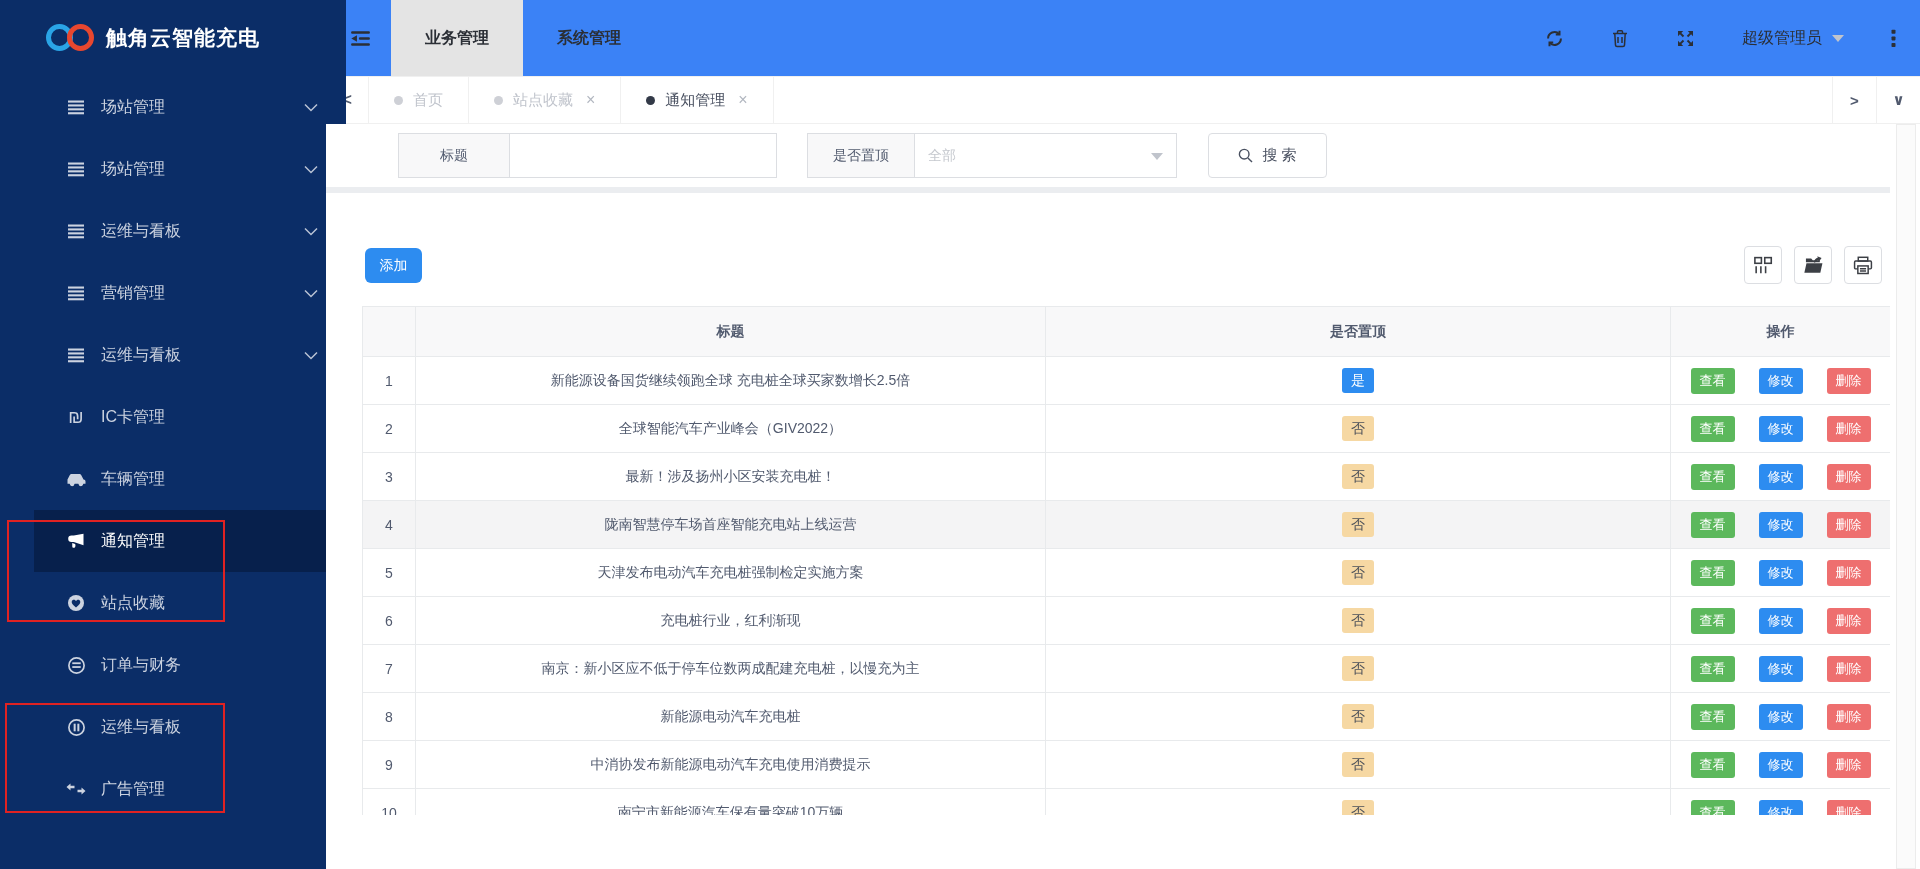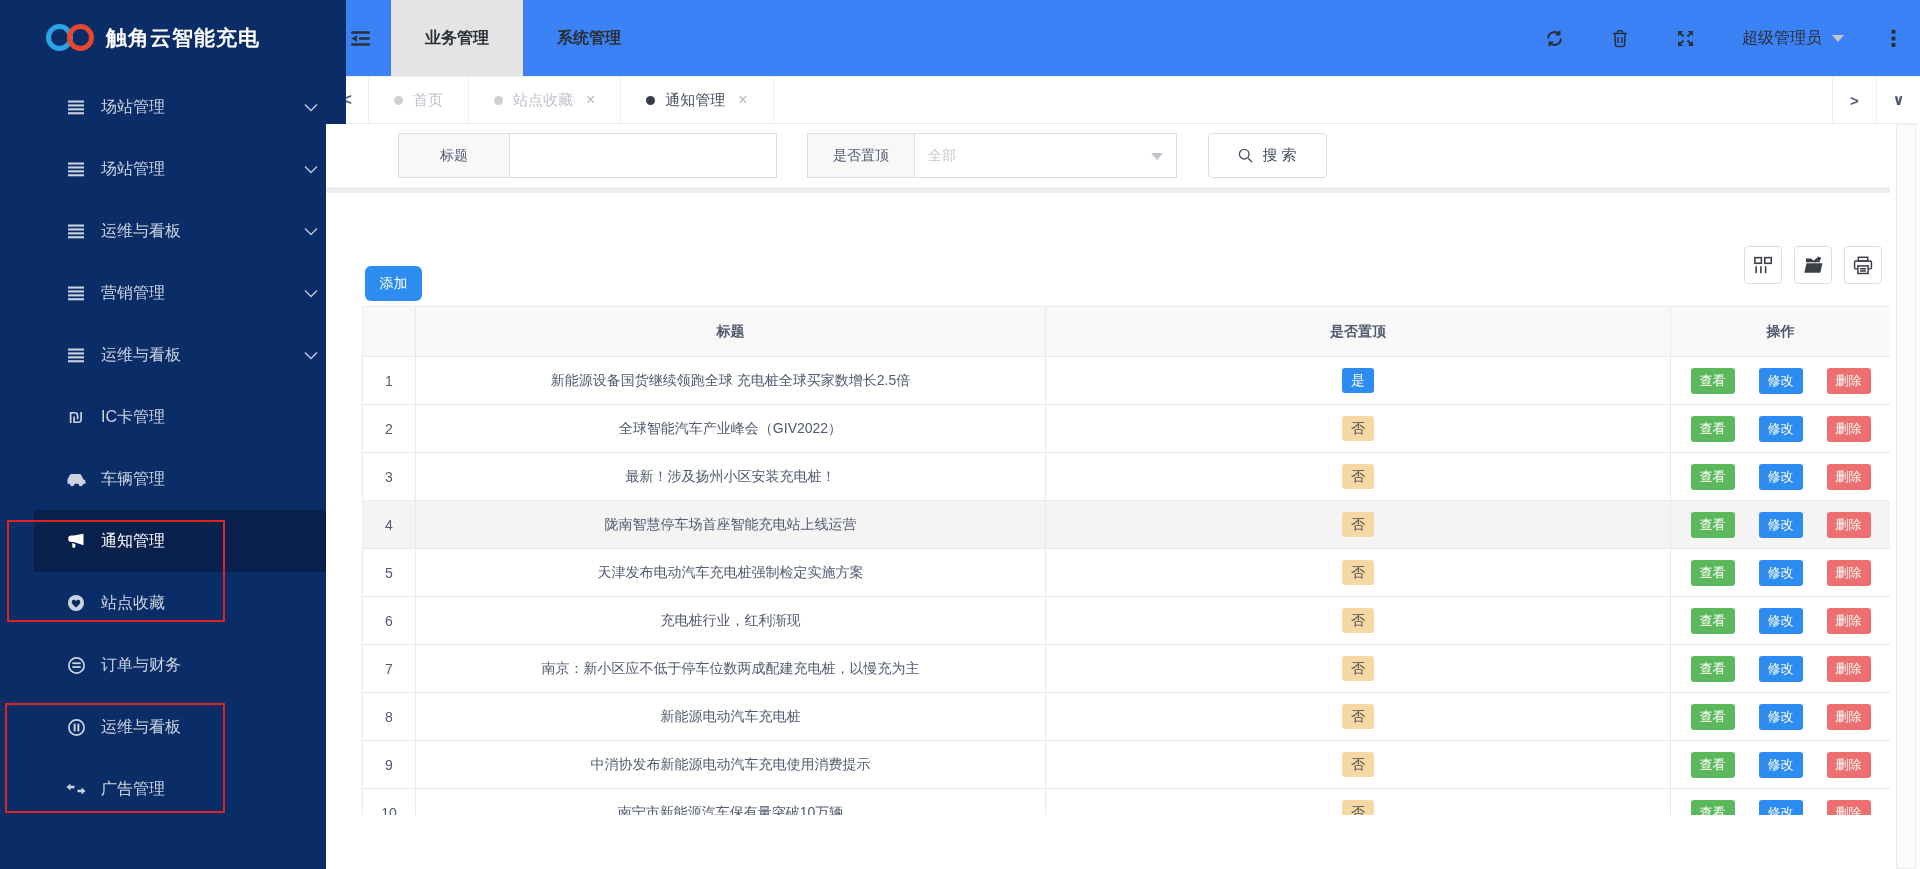--- a/index.html
+++ b/index.html
@@ -57,21 +57,21 @@
   .flabel { background:#f8f8f9; border:1px solid #dcdee2; display:flex; align-items:center; justify-content:center; font-size:14px; color:#515a6e; }
   .flabel.w1 { width:112px; }
   .flabel.w2 { width:108px; }
   .finput { width:267px; border:1px solid #dcdee2; border-left:none; font-size:14px; color:#515a6e; padding:0 10px; outline:none; background:#fff; }
   .fselect { width:262px; border:1px solid #dcdee2; border-left:none; display:flex; align-items:center; padding:0 34px 0 13px; font-size:14px; color:#c5c8ce; position:relative; cursor:pointer; background:#fff; }
   .fselect .caret { position:absolute; right:13px; top:19px; }
   .g2 { margin-left:30px; }
   .search-btn { margin-left:31px; width:119px; border:1px solid #dcdee2; border-radius:4px; background:#fff; display:flex; align-items:center; justify-content:center; gap:9px; font-size:15px; color:#495060; cursor:pointer; }
   .gray-band { position:absolute; top:63px; left:0; width:1564px; height:6px; background:#ebedf0; }
 
-  .add-btn { position:absolute; top:142px; left:39px; width:57px; height:35px; background:#2d8cf0; color:#fff; border:none; border-radius:6px; font-size:14px; cursor:pointer; }
+  .add-btn { position:absolute; top:124px; left:39px; width:57px; height:35px; background:#2d8cf0; color:#fff; border:none; border-radius:6px; font-size:14px; cursor:pointer; }
   .tool-btns { position:absolute; top:122px; left:1418px; display:flex; gap:12px; }
   .tool-btn { width:38px; height:38px; border:1px solid #dcdee2; border-radius:4px; background:#fff; display:flex; align-items:center; justify-content:center; color:#3c3f45; cursor:pointer; }
 
   .table-wrap { position:absolute; top:182px; left:36px; width:1528px; height:509px; overflow:hidden; }
   table.grid { width:100%; border-collapse:collapse; table-layout:fixed; font-size:14px; color:#515a6e; }
   table.grid th { height:50px; background:#f8f8f9; border:1px solid #e8eaec; font-size:14px; font-weight:bold; color:#515a6e; }
   table.grid td { height:48px; border:1px solid #e8eaec; text-align:center; background:#fff; }
   tr.highlight td { background:#f4f4f5; }
   .badge { display:inline-block; padding:3px 9px; border-radius:3px; font-size:14px; line-height:1.35; }
   .badge-yes { background:#2d8cf0; color:#fff; }

